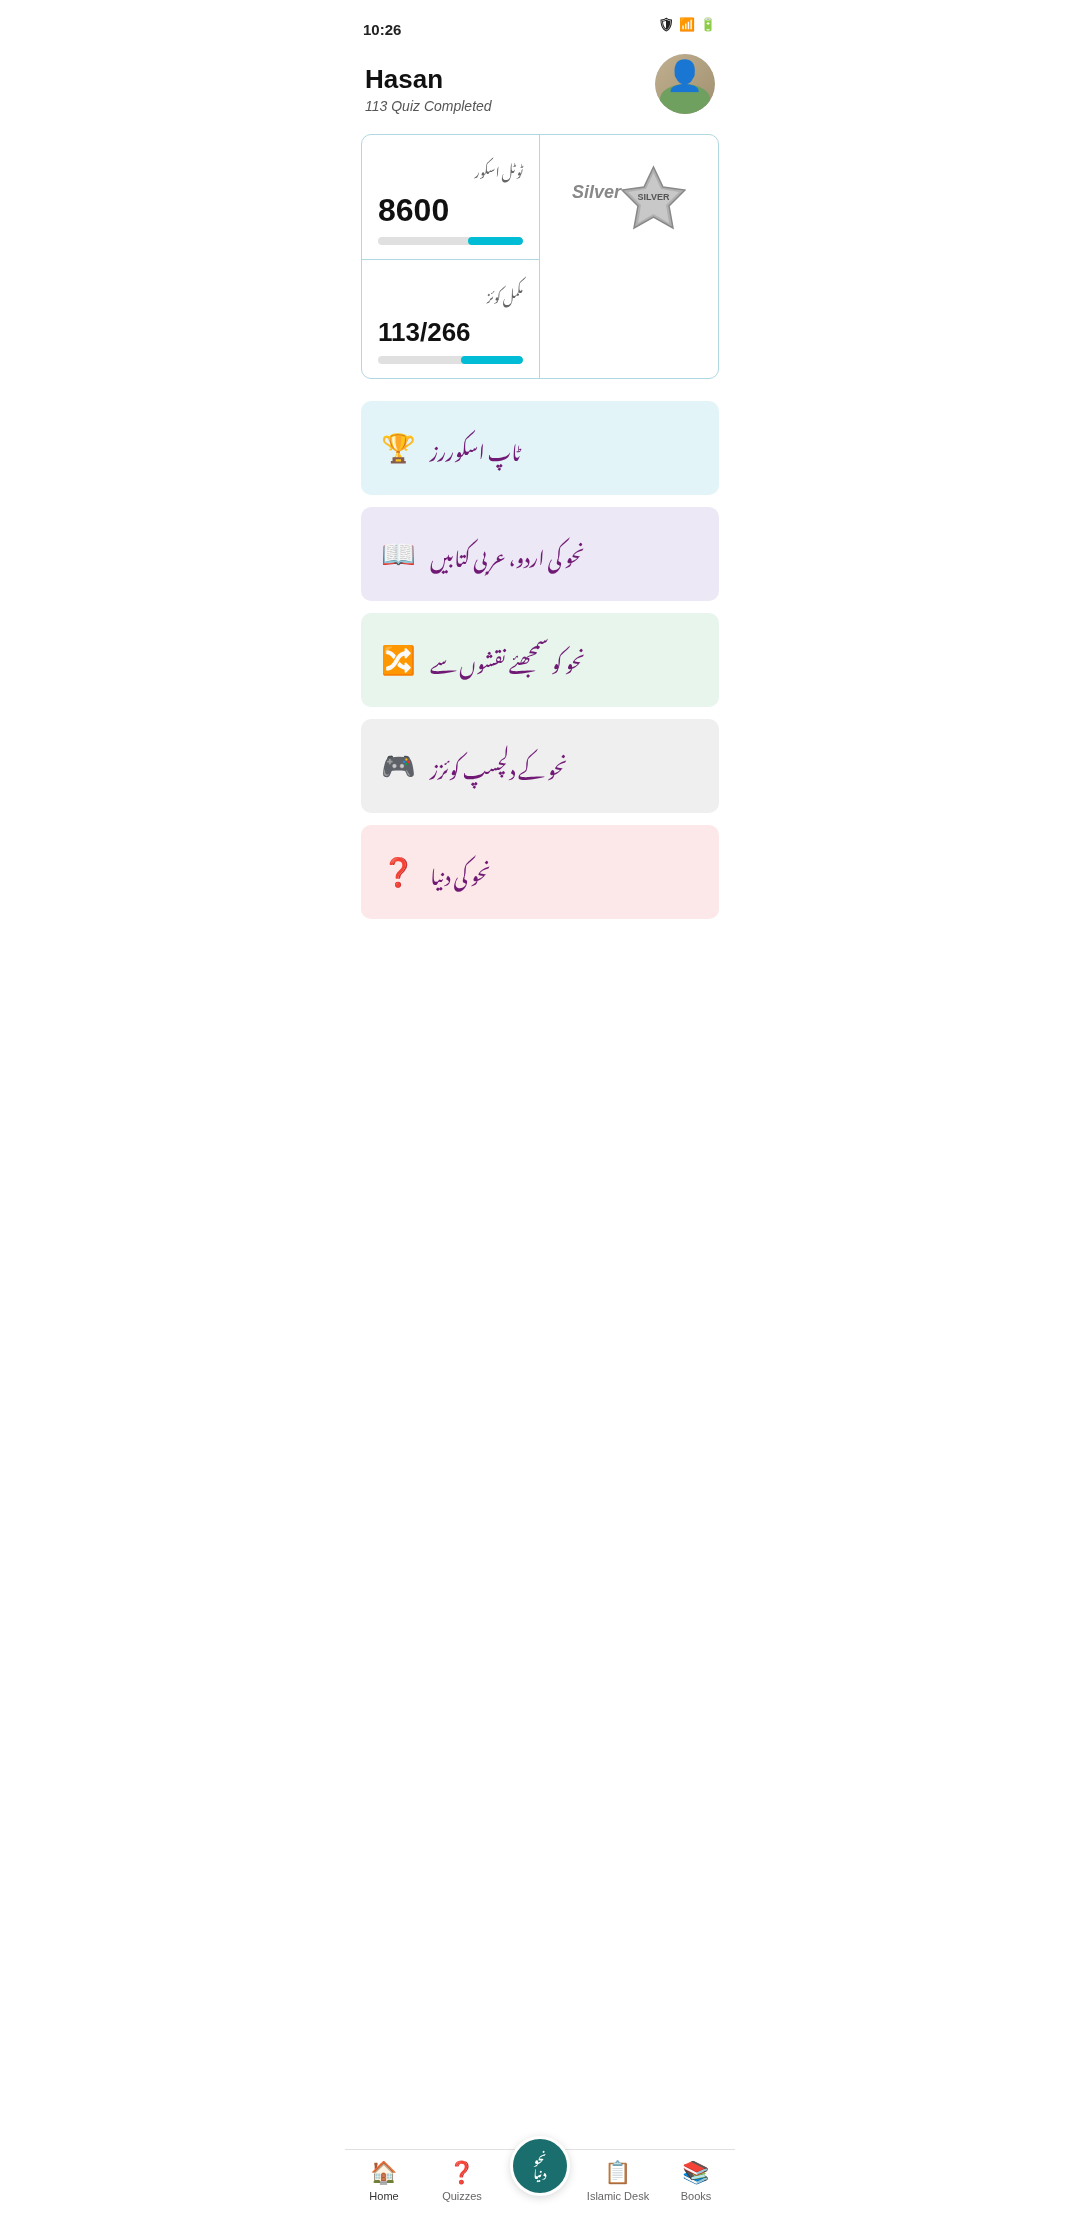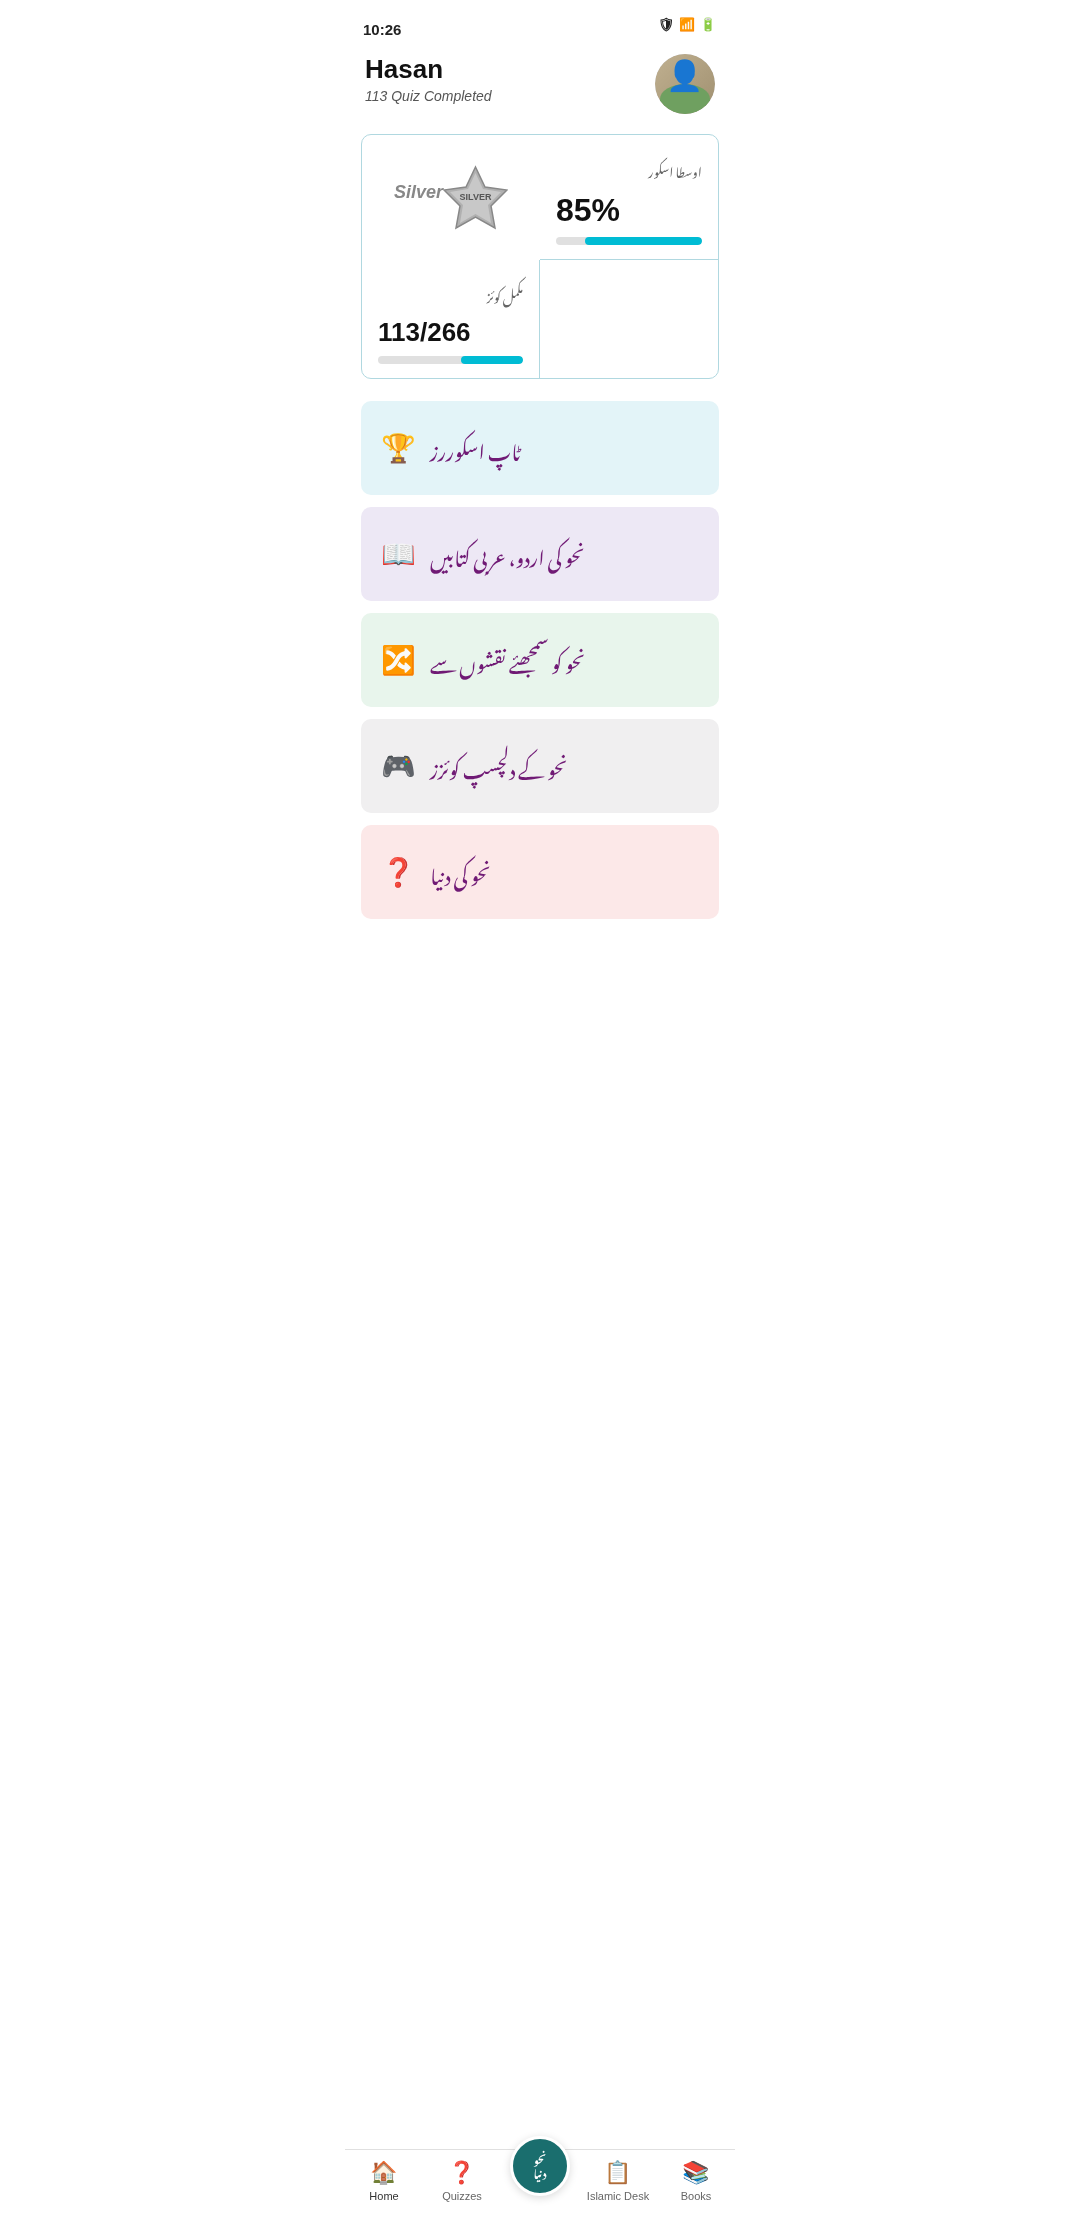--- a/index.html
+++ b/index.html
@@ -24,21 +24,21 @@
       font-weight: 600;
       color: #222;
     }
 
     .status-bar .time { font-weight: 700; font-size: 15px; margin-top: 11px; }
     .status-icons { display: flex; align-items: center; gap: 5px; font-size: 13px; }
 
     .header {
       display: flex;
       justify-content: space-between;
-      align-items: flex-start;
+      align-items: flex-end;
       padding: 10px 20px 20px;
     }
 
     .header-text h2 {
       font-size: 26px;
       font-weight: 700;
       color: #111;
     }
 
     .header-text p {
@@ -291,39 +291,39 @@
     <h2>Hasan</h2>
     <p>113 Quiz Completed</p>
   </div>
   <div class="avatar">
     <div class="avatar-img"></div>
   </div>
 </div>
 
 <div class="stats-grid">
 
+  <div class="stat-cell">
+    <div class="stat-label urdu">ٹوٹل اسکور</div>
+    <div class="stat-value">8600</div>
+    <div class="progress-bar-wrap">
+      <div class="progress-bar-fill" style="width: 38%"></div>
+    </div>
+  </div>
 
   <div class="silver-badge-cell">
     <div class="silver-label">Silver</div>
     <div class="badge-icon">
       <svg class="badge-svg" viewBox="0 0 65 65" xmlns="http://www.w3.org/2000/svg">
         <polygon points="32.5,2 42,22 64,25 48,41 52,63 32.5,52 13,63 17,41 1,25 23,22" fill="#b0b0b0" stroke="#888" stroke-width="1.5"></polygon>
         <polygon points="32.5,8 40,24 58,27 45,40 48,58 32.5,49 17,58 20,40 7,27 25,24" fill="#c8c8c8"></polygon>
         <text x="32.5" y="35" text-anchor="middle" font-size="9" font-weight="bold" fill="#555" font-family="Arial">SILVER</text>
       </svg>
     </div>
   </div>
 
-  <div class="stat-cell">
-    <div class="stat-label urdu">اوسطا اسکور</div>
-    <div class="stat-value">85%</div>
-    <div class="progress-bar-wrap">
-      <div class="progress-bar-fill" style="width: 80%"></div>
-    </div>
-  </div>
 
   <div class="stat-cell">
     <div class="stat-label urdu">مکمل کوئز</div>
     <div class="stat-value" style="font-size:26px;">113/266</div>
     <div class="progress-bar-wrap">
       <div class="progress-bar-fill" style="width: 43%"></div>
     </div>
   </div>
 
 </div>

